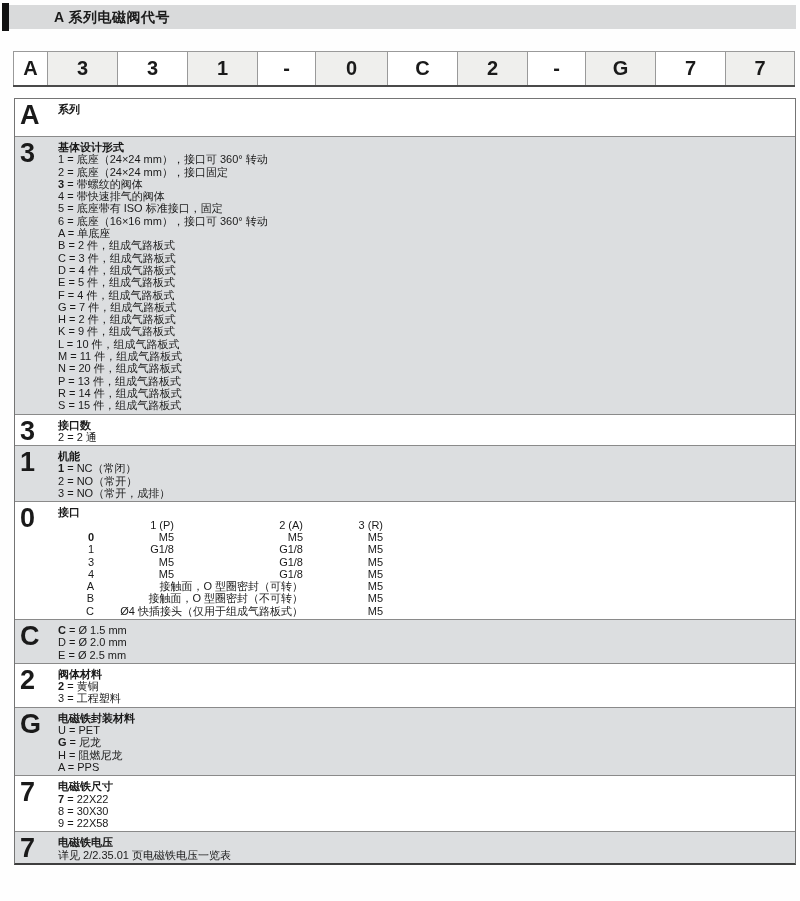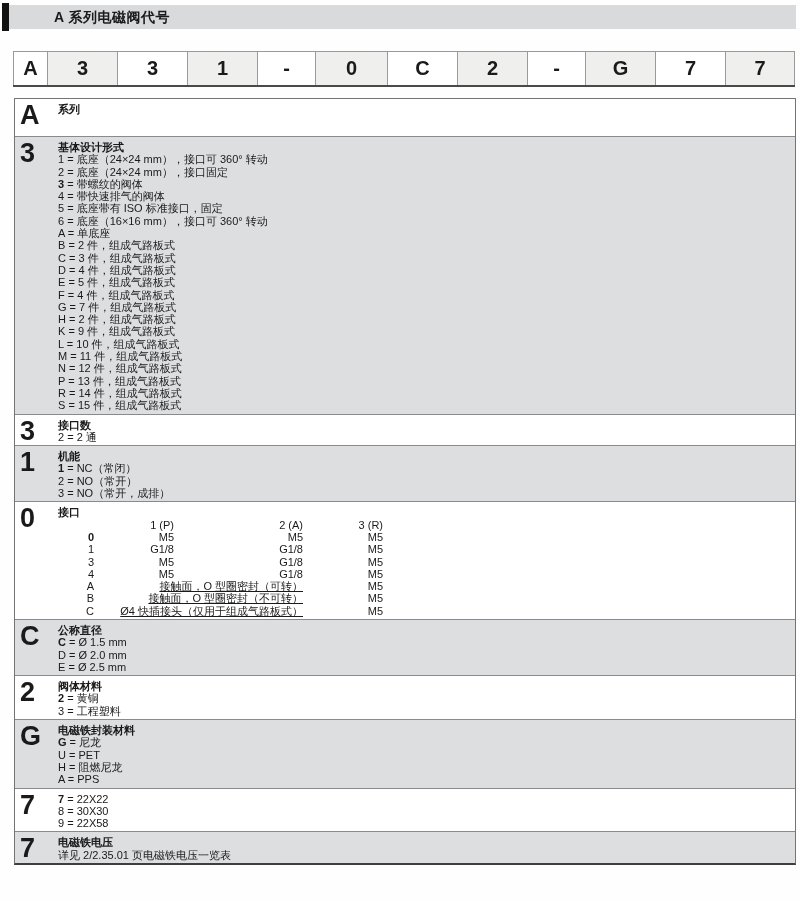--- a/index.html
+++ b/index.html
@@ -44,21 +44,21 @@
     font-size:27px;font-weight:bold;line-height:1;
   }
   .spec-body{flex:1;padding:4px 6px 2px 0;font-size:11px;line-height:12.3px;}
   .spec-title{font-weight:bold;white-space:pre;font-family:Liberation Serif, serif;}
   .spec-line{white-space:pre;}
   .line-key{font-weight:normal;}
   .line-key.bold,.pt-code.bold{font-weight:bold;}
   
   .pt-row{display:grid;grid-template-columns:36px 80px 129px 80px;text-align:right;}
   .pt-cell{white-space:pre;}
-  .pt-span{grid-column:2/4;padding-left:20px;white-space:pre;text-decoration:underline;}
+  .pt-span{grid-column:2/4;padding-left:20px;white-space:pre;}
 </style>
 </head>
 <body>
 
 <div class="header">
   <div class="header-accent"></div>
   <div class="header-bar"></div>
   <div class="header-title">A 系列电磁阀代号</div>
 </div>
 
@@ -98,21 +98,21 @@
         <div class="spec-line"><span class="line-key">B</span><span class="line-eq"> = </span><span class="line-text">2 件，组成气路板式</span></div>
         <div class="spec-line"><span class="line-key">C</span><span class="line-eq"> = </span><span class="line-text">3 件，组成气路板式</span></div>
         <div class="spec-line"><span class="line-key">D</span><span class="line-eq"> = </span><span class="line-text">4 件，组成气路板式</span></div>
         <div class="spec-line"><span class="line-key">E</span><span class="line-eq"> = </span><span class="line-text">5 件，组成气路板式</span></div>
         <div class="spec-line"><span class="line-key">F</span><span class="line-eq"> = </span><span class="line-text">4 件，组成气路板式</span></div>
         <div class="spec-line"><span class="line-key">G</span><span class="line-eq"> = </span><span class="line-text">7 件，组成气路板式</span></div>
         <div class="spec-line"><span class="line-key">H</span><span class="line-eq"> = </span><span class="line-text">2 件，组成气路板式</span></div>
         <div class="spec-line"><span class="line-key">K</span><span class="line-eq"> = </span><span class="line-text">9 件，组成气路板式</span></div>
         <div class="spec-line"><span class="line-key">L</span><span class="line-eq"> = </span><span class="line-text">10 件，组成气路板式</span></div>
         <div class="spec-line"><span class="line-key">M</span><span class="line-eq"> = </span><span class="line-text">11 件，组成气路板式</span></div>
-        <div class="spec-line"><span class="line-key">N</span><span class="line-eq"> = </span><span class="line-text">12 件，组成气路板式</span></div>
+        <div class="spec-line"><span class="line-key">N</span><span class="line-eq"> = </span><span class="line-text">20 件，组成气路板式</span></div>
         <div class="spec-line"><span class="line-key">P</span><span class="line-eq"> = </span><span class="line-text">13 件，组成气路板式</span></div>
         <div class="spec-line"><span class="line-key">R</span><span class="line-eq"> = </span><span class="line-text">14 件，组成气路板式</span></div>
         <div class="spec-line"><span class="line-key">S</span><span class="line-eq"> = </span><span class="line-text">15 件，组成气路板式</span></div>
       </div>
     </div>
     <div class="spec-row">
       <div class="spec-code">3</div>
       <div class="spec-body">
         <div class="spec-title">接口数</div>
         <div class="spec-line"><span class="line-key">2</span><span class="line-eq"> = </span><span class="line-text">2 通</span></div>
@@ -176,47 +176,47 @@
             <span class="pt-cell pt-code">C</span>
             <span class="pt-span">Ø4 快插接头（仅用于组成气路板式）</span>
             <span class="pt-cell">M5</span>
           </div>
         </div>
       </div>
     </div>
     <div class="spec-row">
       <div class="spec-code">C</div>
       <div class="spec-body">
-        <div class="spec-title">公称直径</div>
         <div class="spec-line"><span class="line-key bold">C</span><span class="line-eq"> = </span><span class="line-text">Ø 1.5 mm</span></div>
         <div class="spec-line"><span class="line-key">D</span><span class="line-eq"> = </span><span class="line-text">Ø 2.0 mm</span></div>
         <div class="spec-line"><span class="line-key">E</span><span class="line-eq"> = </span><span class="line-text">Ø 2.5 mm</span></div>
       </div>
     </div>
     <div class="spec-row">
       <div class="spec-code">2</div>
       <div class="spec-body">
         <div class="spec-title">阀体材料</div>
         <div class="spec-line"><span class="line-key bold">2</span><span class="line-eq"> = </span><span class="line-text">黄铜</span></div>
         <div class="spec-line"><span class="line-key">3</span><span class="line-eq"> = </span><span class="line-text">工程塑料</span></div>
       </div>
     </div>
     <div class="spec-row">
       <div class="spec-code">G</div>
       <div class="spec-body">
         <div class="spec-title">电磁铁封装材料</div>
+        <div class="spec-line"><span class="line-key">U</span><span class="line-eq"> = </span><span class="line-text">PET</span></div>
         <div class="spec-line"><span class="line-key bold">G</span><span class="line-eq"> = </span><span class="line-text">尼龙</span></div>
-        <div class="spec-line"><span class="line-key">U</span><span class="line-eq"> = </span><span class="line-text">PET</span></div>
         <div class="spec-line"><span class="line-key">H</span><span class="line-eq"> = </span><span class="line-text">阻燃尼龙</span></div>
         <div class="spec-line"><span class="line-key">A</span><span class="line-eq"> = </span><span class="line-text">PPS</span></div>
       </div>
     </div>
     <div class="spec-row">
       <div class="spec-code">7</div>
       <div class="spec-body">
+        <div class="spec-title">电磁铁尺寸</div>
         <div class="spec-line"><span class="line-key bold">7</span><span class="line-eq"> = </span><span class="line-text">22X22</span></div>
         <div class="spec-line"><span class="line-key">8</span><span class="line-eq"> = </span><span class="line-text">30X30</span></div>
         <div class="spec-line"><span class="line-key">9</span><span class="line-eq"> = </span><span class="line-text">22X58</span></div>
       </div>
     </div>
     <div class="spec-row">
       <div class="spec-code">7</div>
       <div class="spec-body">
         <div class="spec-title">电磁铁电压</div>
         <div class="spec-line">详见 2/2.35.01 页电磁铁电压一览表</div>

